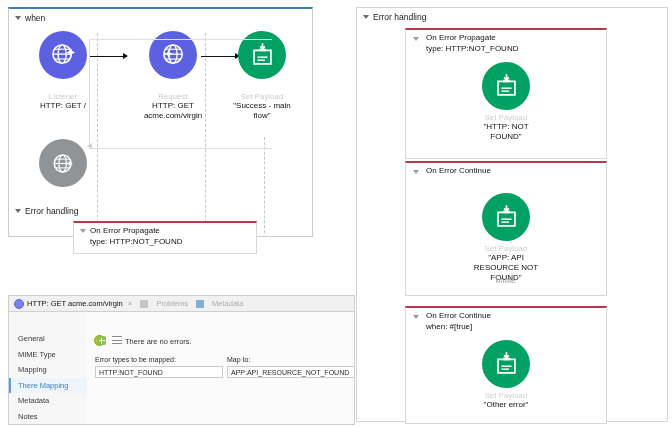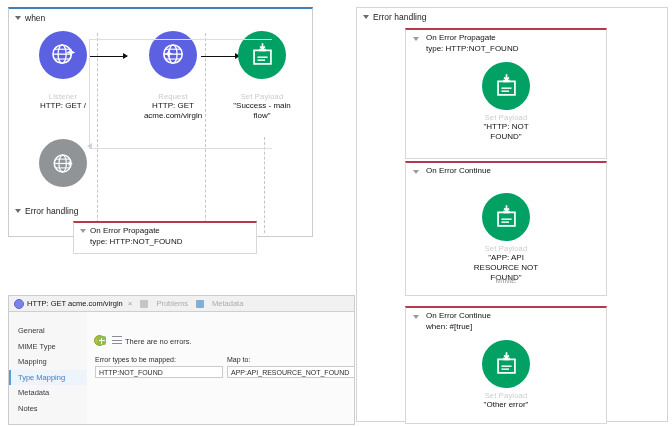--- a/index.html
+++ b/index.html
@@ -131,21 +131,21 @@
     width:8px;height:8px;border-radius:50%;
     background:#7d83e6;border:1px solid #5b61e0;display:inline-block;
   }
   .sq-icon{
     width:8px;height:8px;border-radius:1px;display:inline-block;
   }
   .sq-icon.prob{background:#c2c5c9;}
   .sq-icon.cons{background:#7fb0d8;}
 
   .sidelist{
-    position:absolute;left:0;top:20px;width:78px;bottom:0;
+    position:absolute;left:0;top:28px;width:78px;bottom:0;
     background:#f7f7f7;border-right:1px solid #d6d8db;
   }
   .side-item{
     height:15.5px;line-height:15.5px;padding-left:9px;
     font-size:7.5px;color:#3a3a3a;position:relative;
   }
   .side-item.sel{color:#3b7fc4;background:#eef4fb;}
   .side-item.sel:before{
     content:"";position:absolute;left:0;top:0;bottom:0;width:2px;background:#5d9bd5;
   }
@@ -372,21 +372,21 @@
     <div class="tab inactive">
       <span class="sq-icon cons"></span>
       <span>Metadata</span>
     </div>
   </div>
 
   <div class="sidelist">
     <div class="side-item" style="margin-top:7px;">General</div>
     <div class="side-item">MIME Type</div>
     <div class="side-item">Mapping</div>
-    <div class="side-item sel">Type Mapping</div>
+    <div class="side-item sel">There Mapping</div>
     <div class="side-item">Metadata</div>
     <div class="side-item">Notes</div>
   </div>
 
   <div class="content">
     <div class="status-row">
       <span class="ok-icon"></span>
       <span>There are no errors.</span>
     </div>
 

